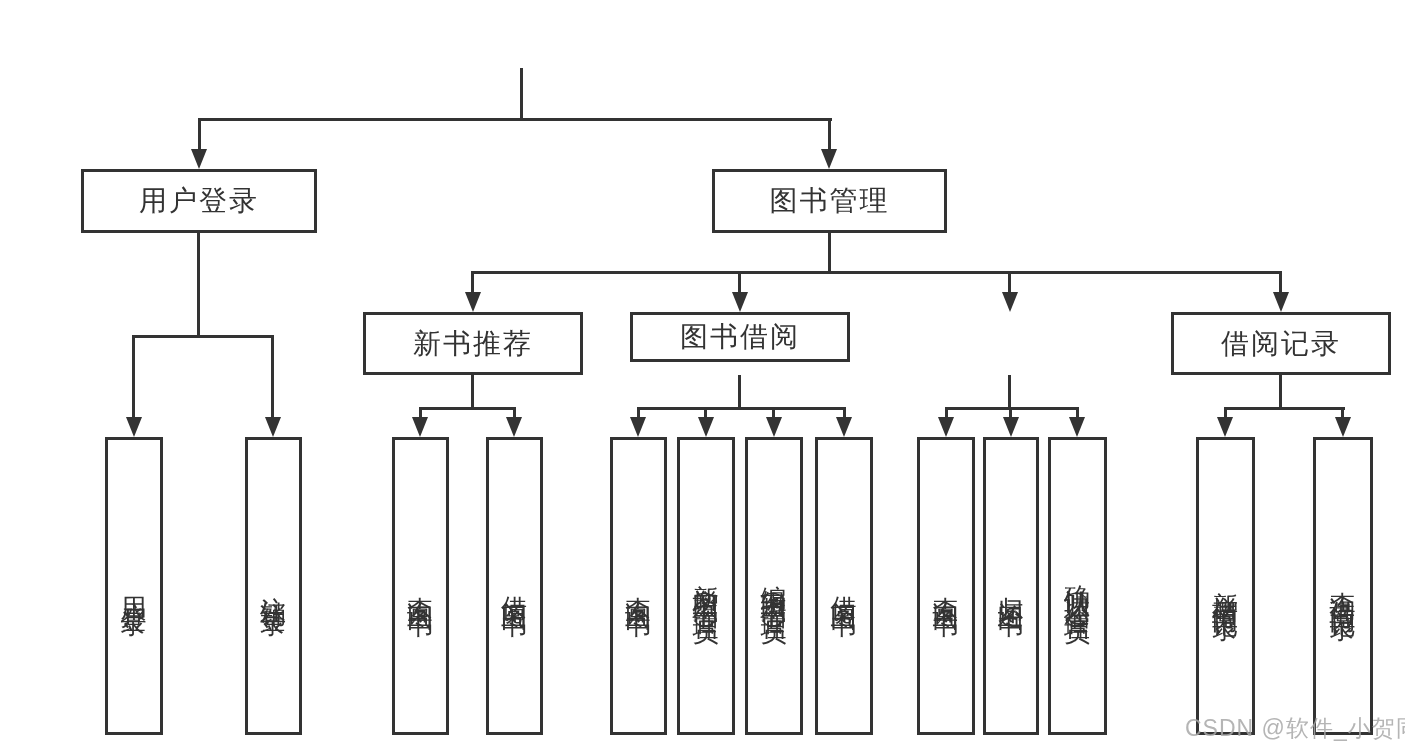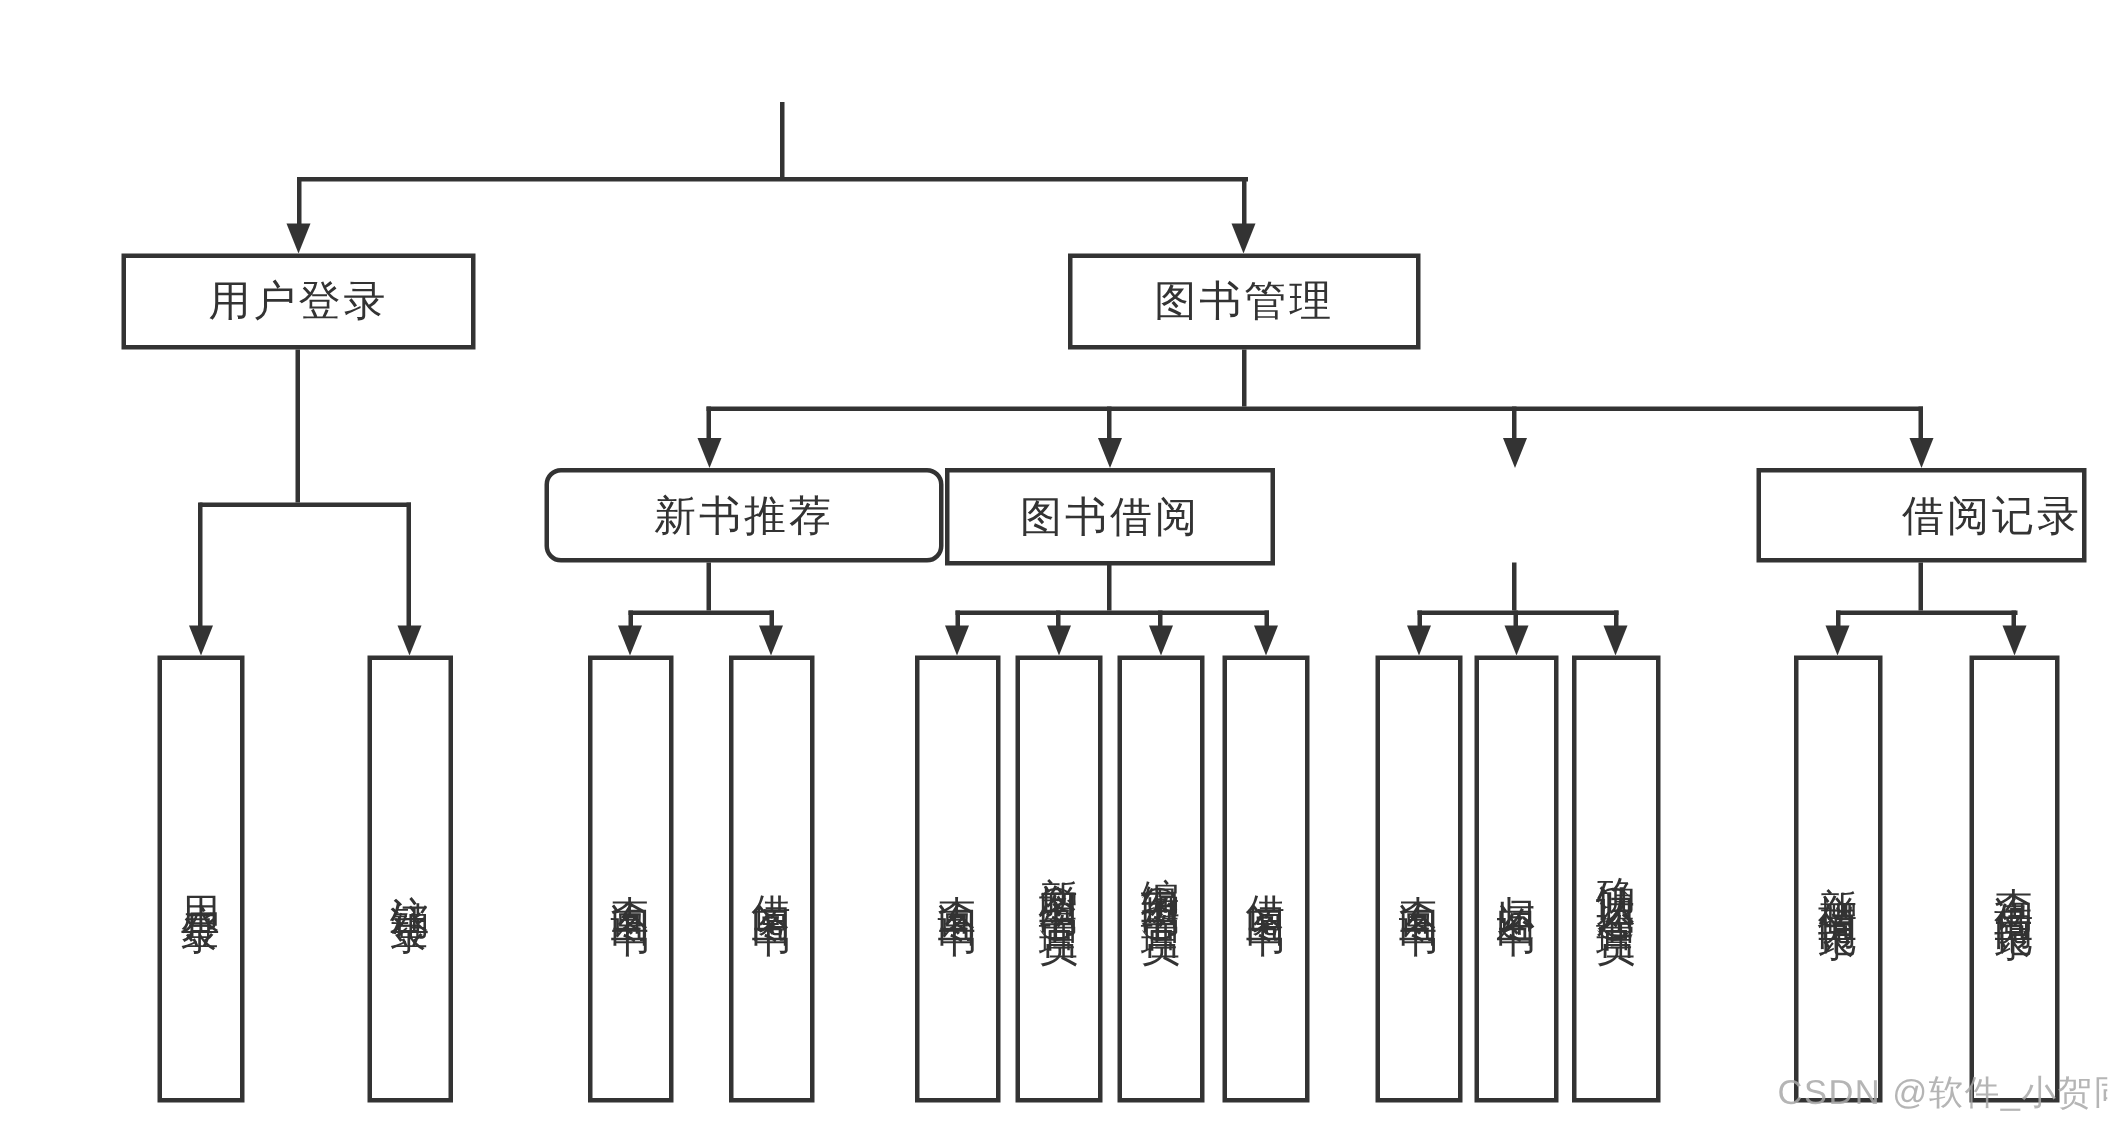--- a/index.html
+++ b/index.html
@@ -61,27 +61,27 @@
   <div class="hl" style="left:471px; top:271px; width:811px;"></div>
   <div class="vl" style="left:471px; top:271px; height:25px;"></div>
   <div class="ar" style="left:465px; top:292px;"></div>
   <div class="vl" style="left:738px; top:271px; height:25px;"></div>
   <div class="ar" style="left:732px; top:292px;"></div>
   <div class="vl" style="left:1008px; top:271px; height:25px;"></div>
   <div class="ar" style="left:1002px; top:292px;"></div>
   <div class="vl" style="left:1279px; top:271px; height:25px;"></div>
   <div class="ar" style="left:1273px; top:292px;"></div>
 
-  <div class="box h" style="left:363px; top:312px; width:266px; height:63px;border-radius:11px;">
+  <div class="box h" style="left:363px; top:312px; width:220px; height:63px;">
     <span>新书推荐</span>
   </div>
-  <div class="box h" style="left:630px; top:312px; width:220px; height:65px;">
+  <div class="box h" style="left:630px; top:312px; width:220px; height:50px;">
     <span>图书借阅</span>
   </div>
-  <div class="box h" style="left:1171px; top:312px; width:220px; height:63px;justify-content:flex-end;">
+  <div class="box h" style="left:1171px; top:312px; width:220px; height:63px;">
     <span>借阅记录</span>
   </div>
 
   <div class="vl" style="left:471px; top:375px; height:32px;"></div>
   <div class="hl" style="left:419px; top:407px; width:97px;"></div>
   <div class="vl" style="left:419px; top:407px; height:12px;"></div>
   <div class="ar" style="left:412px; top:417px;"></div>
   <div class="vl" style="left:513px; top:407px; height:12px;"></div>
   <div class="ar" style="left:506px; top:417px;"></div>
 

